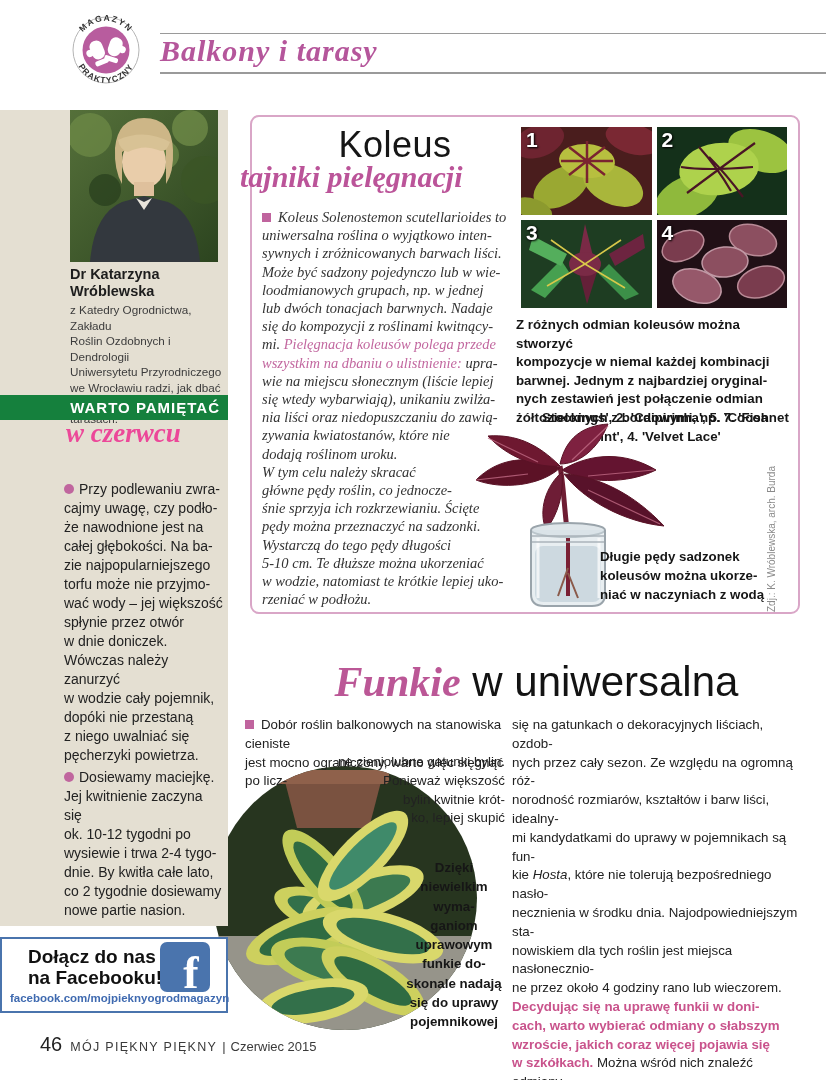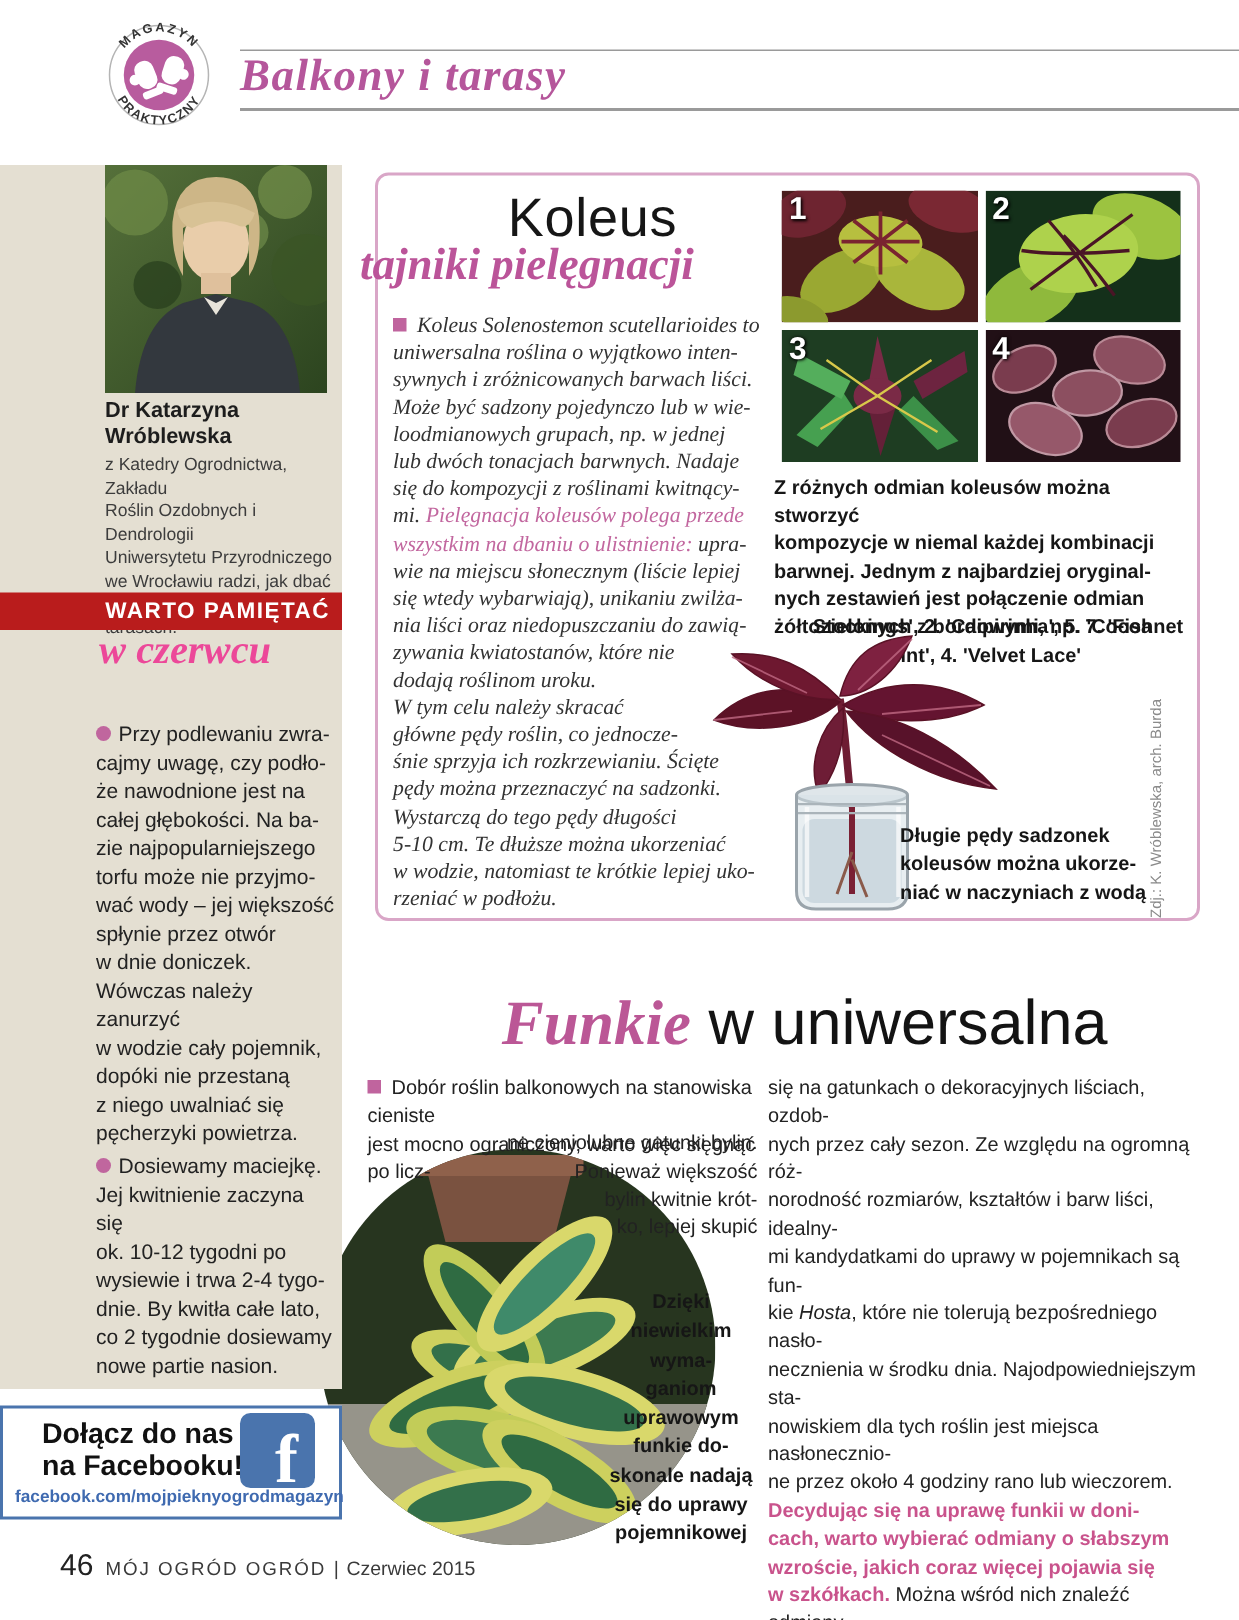--- a/index.html
+++ b/index.html
@@ -7,21 +7,21 @@
         font-family:"Liberation Sans",sans-serif;color:#222;}
   .abs{position:absolute;}
   .pre{white-space:pre-line;}
   
   .rule{position:absolute;background:#9a9a9a;}
   #section-title{left:160px;top:34px;font:bold italic 30px "Liberation Serif",serif;color:#b5569b;letter-spacing:1px;}
   
   #sidebar{left:0;top:110px;width:228px;height:816px;background:#e4dfd2;z-index:3;}
   #author-name{left:70px;top:266px;width:152px;font:bold 14.5px/17px "Liberation Sans",sans-serif;color:#1d1d1d;z-index:4;}
   #author-bio{left:70px;top:302px;width:156px;font:11.7px/15.5px "Liberation Sans",sans-serif;color:#3c3c3c;z-index:4;}
-  #warto-bar{left:0;top:395px;width:228px;height:25px;background:#b91c1c;z-index:4;
+  #warto-bar{left:0;top:395px;width:228px;height:25px;background:#15803d;z-index:4;
              color:#fff;font:bold 15px/25px "Liberation Sans",sans-serif;letter-spacing:1px;text-align:right;padding-right:8px;box-sizing:border-box;}
   #w-czerwcu{left:66px;top:418px;font:bold italic 27px "Liberation Serif",serif;color:#ec4899;z-index:4;}
   .tip{left:64px;width:160px;font:14px/19px "Liberation Sans",sans-serif;color:#222;z-index:4;}
   .dot{display:inline-block;width:10px;height:10px;border-radius:50%;background:#c0669e;margin-right:5px;}
   .sq{display:inline-block;width:9px;height:9px;background:#c0649e;margin-right:7px;}
   
   #koleus-box{left:250px;top:115px;width:550px;height:499px;border:2px solid #d9a6c7;border-radius:9px;background:#fff;box-sizing:border-box;}
   #koleus-title{left:250px;top:124px;width:290px;text-align:center;font:36px "Liberation Sans",sans-serif;color:#161616;letter-spacing:.5px;}
   #koleus-subtitle{left:240px;top:160px;width:310px;text-align:left;font:bold italic 30px "Liberation Serif",serif;color:#bb5499;}
   #koleus-body{left:262px;top:208px;width:245px;font:italic 14.5px/18.2px "Liberation Serif",serif;color:#333;z-index:2;}
@@ -352,16 +352,16 @@
 nadają się do tego fuksje lub begonie.</span>
   </div>
 
   <div class="abs" id="fb-box"></div>
   <div class="abs pre" id="fb-line1">Dołącz do nas
 na Facebooku!</div>
   <div class="abs" id="fb-url">facebook.com/mojpieknyogrodmagazyn</div>
   <div class="abs" id="fb-logo"><span>f</span></div>
 
   <div class="abs" id="footer">
-    <span class="num">46</span><span class="mag">MÓJ OGRÓD OGRÓD</span><span class="sep">|</span><span class="issue">Czerwiec 2015</span>
+    <span class="num">46</span><span class="mag">MÓJ PIĘKNY PIĘKNY</span><span class="sep">|</span><span class="issue">Czerwiec 2015</span>
   </div>
 
 </div>
 
 </body></html>

